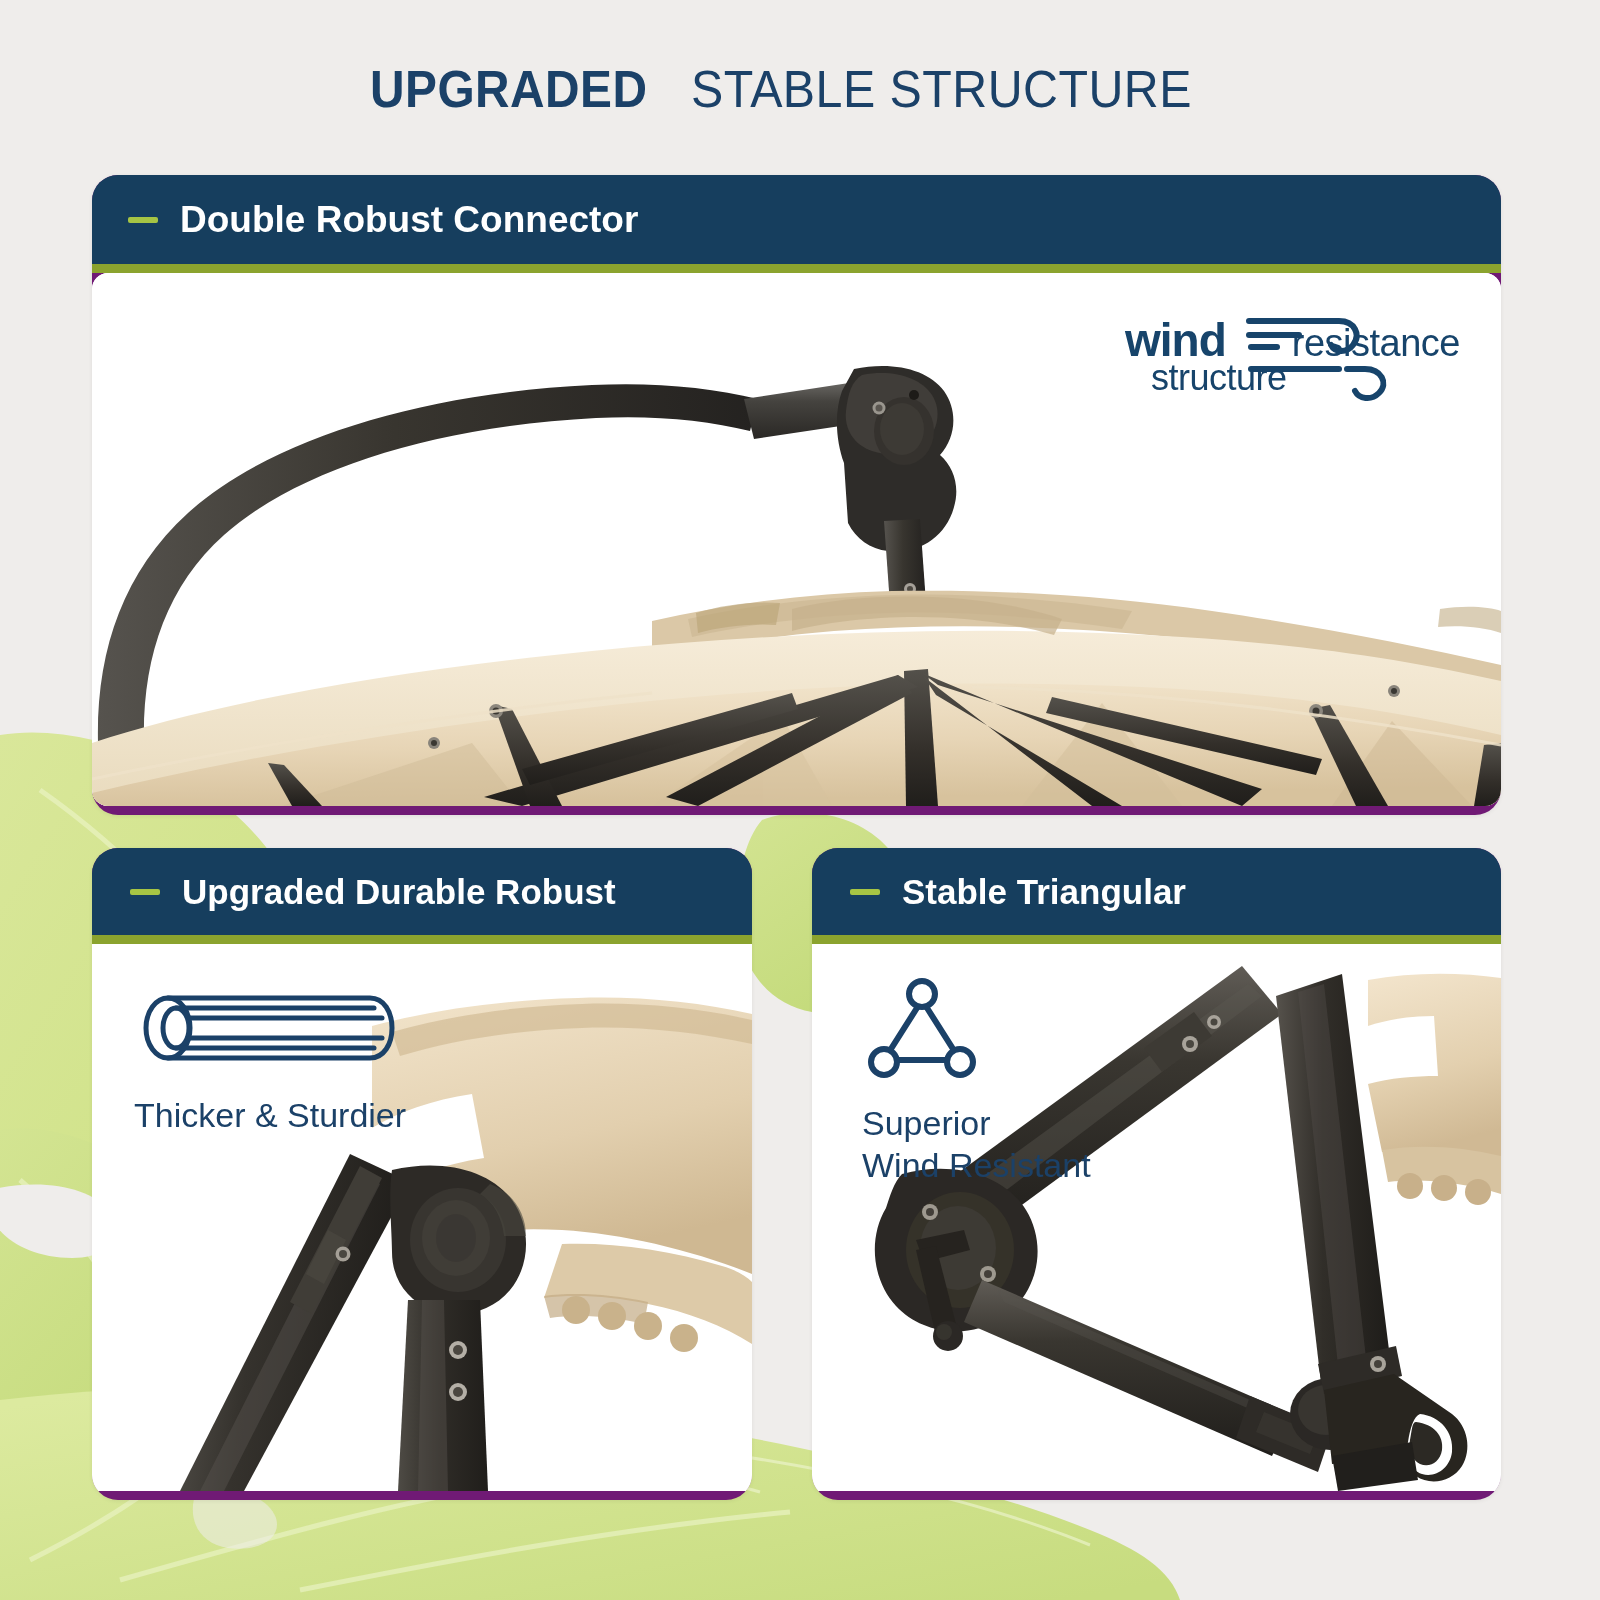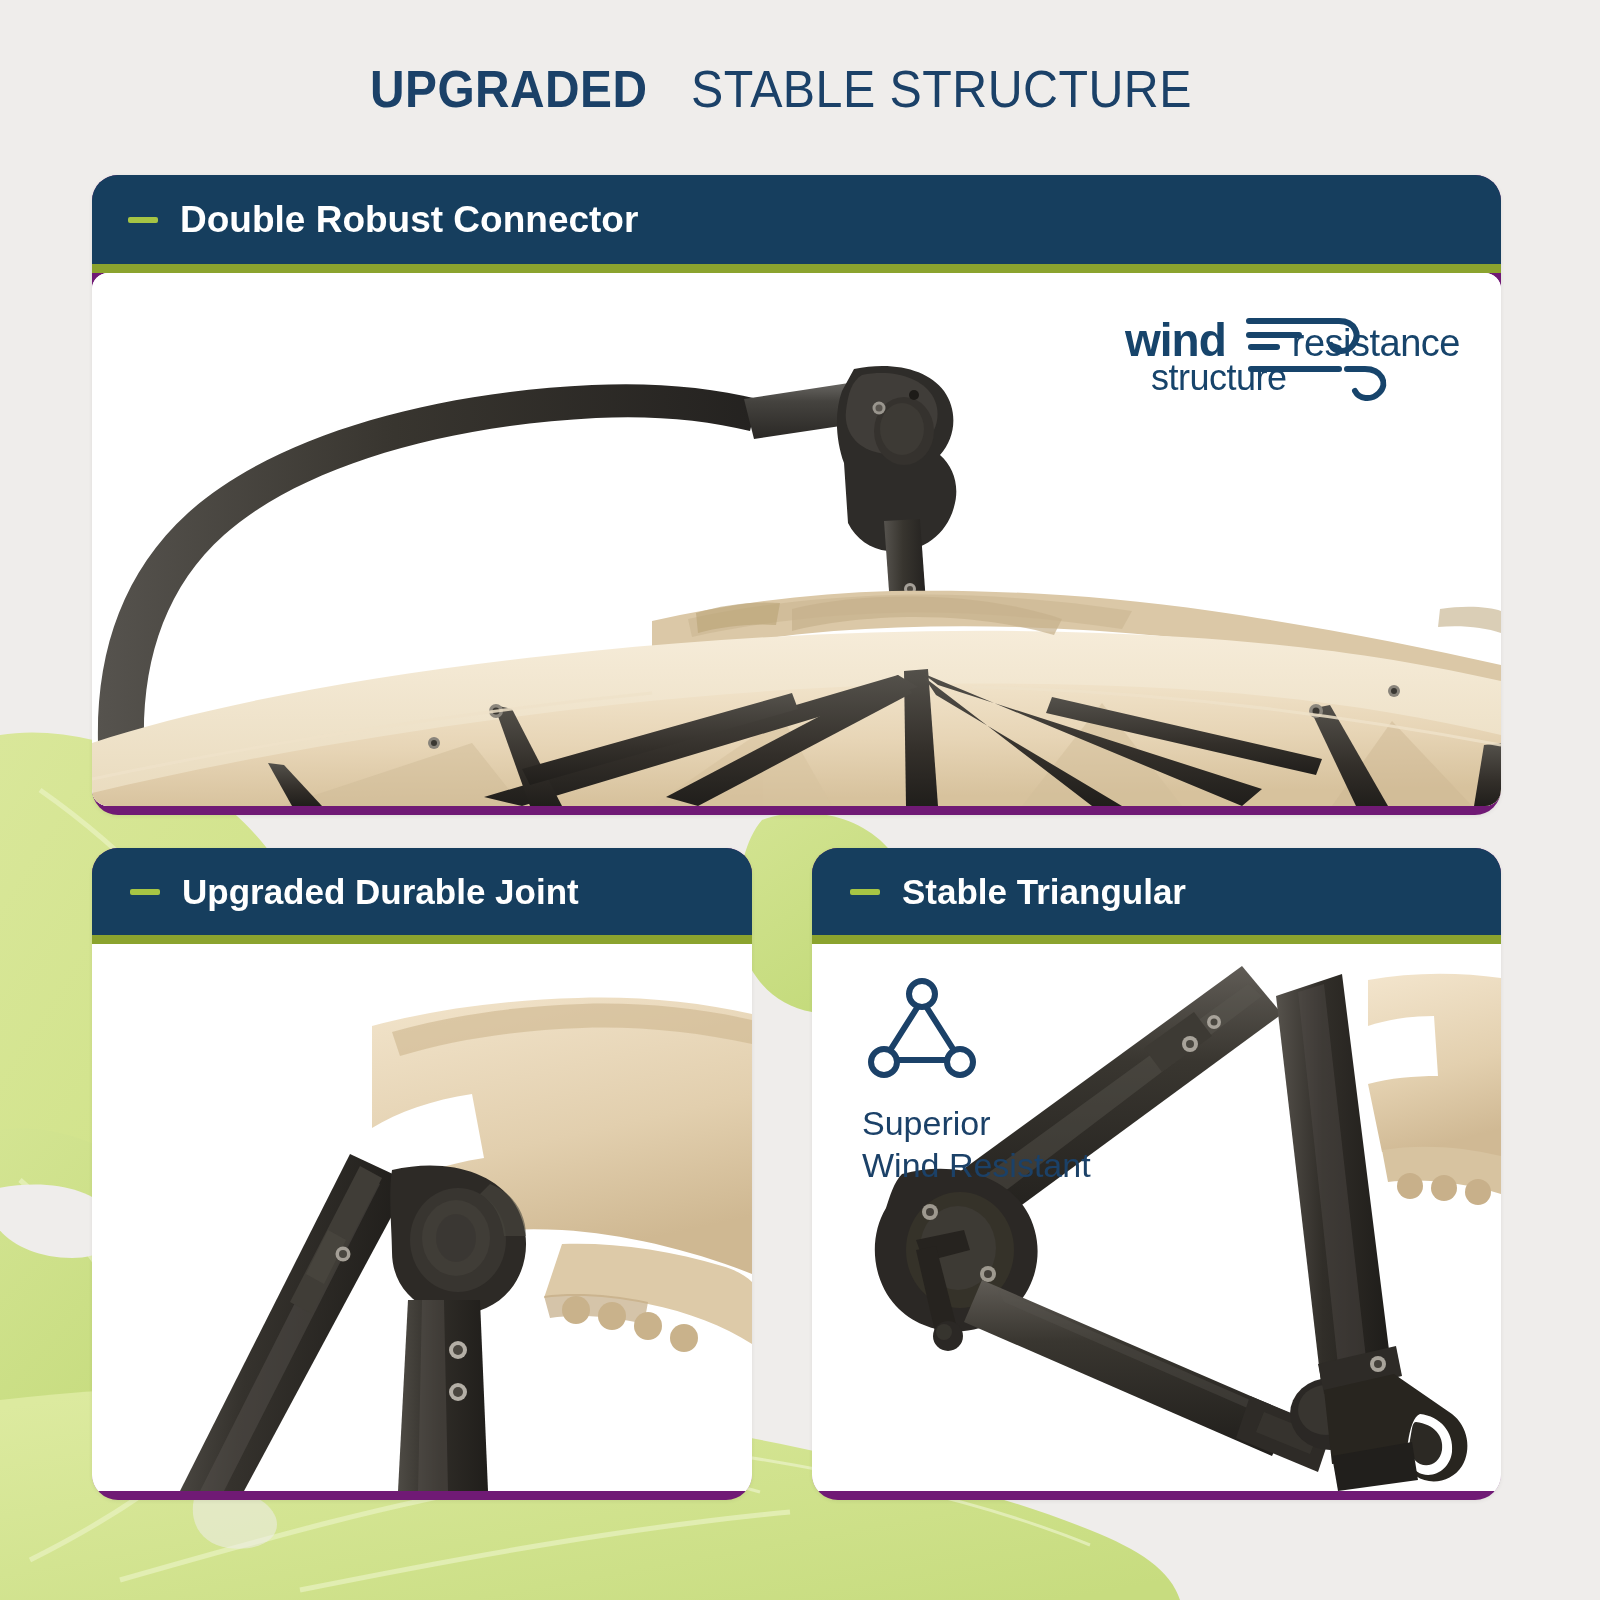--- a/index.html
+++ b/index.html
@@ -366,21 +366,21 @@
       <div class="wl-struct">structure</div>
     </div>
 
   </div>
 </section>
 
 <section class="card card-bottom" id="card-bl">
 
   <div class="card-head">
     <span class="dash"></span>
-    <span class="head-bold">Upgraded Durable Joint</span>
+    <span class="head-bold">Upgraded Durable Robust</span>
   </div>
 
   <div class="card-body">
 
     <svg class="photo" width="660" height="547" viewBox="0 0 660 547">
       <defs>
         <linearGradient id="bpole" x1="0" y1="0" x2="1" y2="0.2">
           <stop offset="0%" stop-color="#5a5751"></stop>
           <stop offset="40%" stop-color="#35322d"></stop>
           <stop offset="100%" stop-color="#1f1d1a"></stop>
@@ -438,20 +438,34 @@
       </g>
 
       <path d="M 316 356 L 388 356 L 396 547 L 306 547 Z" fill="url(#bpole2)"></path>
       <path d="M 330 356 L 352 356 L 356 547 L 326 547 Z" fill="#5c5853" opacity="0.4"></path>
       <circle cx="366" cy="406" r="9" fill="#b4afa6"></circle>
       <circle cx="366" cy="406" r="5" fill="#4b4740"></circle>
       <circle cx="366" cy="448" r="9" fill="#b4afa6"></circle>
       <circle cx="366" cy="448" r="5" fill="#4b4740"></circle>
     </svg>
 
+    <div class="feat" id="feat-tube">
+      <svg width="272" height="92" viewBox="0 0 272 92">
+        <g stroke="#1b4168" stroke-width="5" fill="none" stroke-linejoin="round" stroke-linecap="round">
+          <path d="M 34 16 L 236 16 C 250 16, 258 30, 258 46 C 258 62, 250 76, 236 76 L 34 76"></path>
+          <ellipse cx="34" cy="46" rx="22" ry="30"></ellipse>
+          <ellipse cx="42" cy="46" rx="13" ry="20"></ellipse>
+          <path d="M 42 26 L 240 26"></path>
+          <path d="M 42 66 L 240 66"></path>
+          <path d="M 56 36 L 248 36"></path>
+          <path d="M 56 56 L 248 56"></path>
+        </g>
+      </svg>
+      <div class="feat-label">Thicker &amp; Sturdier</div>
+    </div>
 
   </div>
 </section>
 
 <section class="card card-bottom" id="card-br">
 
   <div class="card-head">
     <span class="dash"></span>
     <span class="head-bold">Stable Triangular</span>
   </div>

